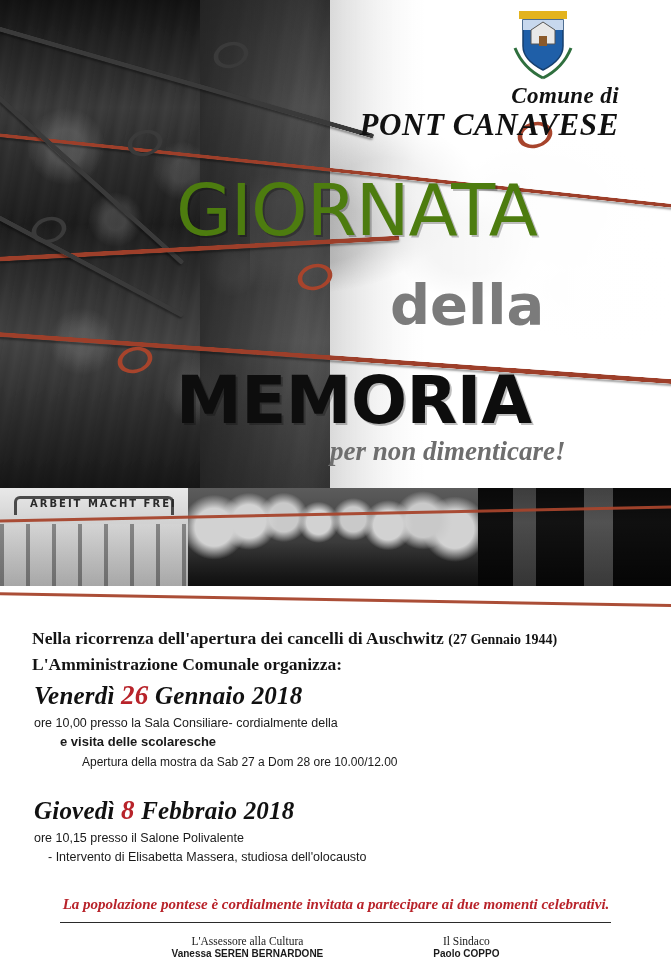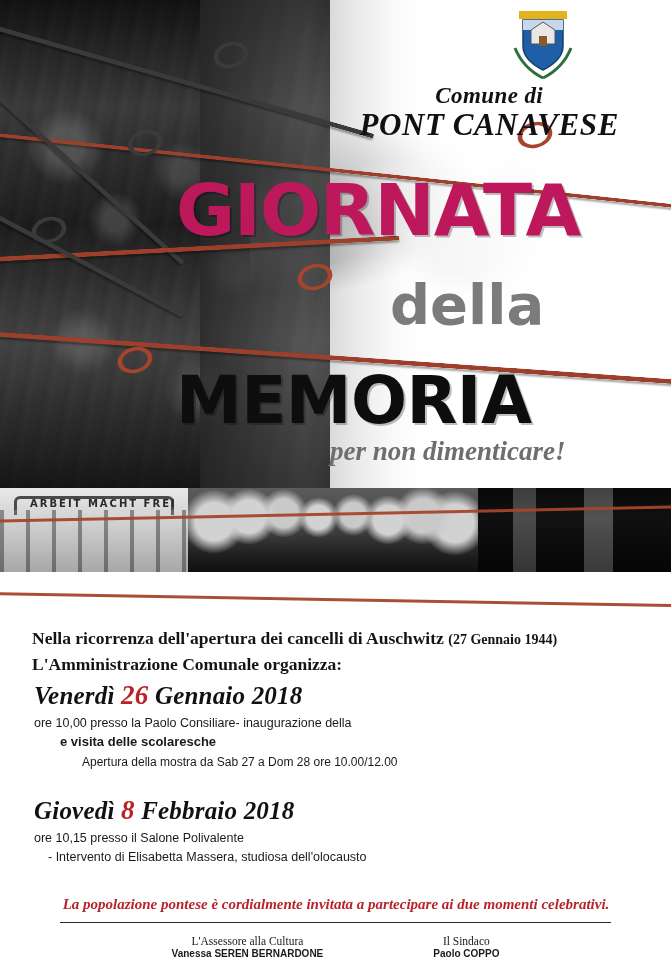--- a/index.html
+++ b/index.html
@@ -118,20 +118,21 @@
     font-family: "Liberation Serif", serif;
     color: #111;
     z-index: 6;
   }
   .comune .line1 {
     font-size: 23px;
     font-style: italic;
     font-weight: 700;
     letter-spacing: .4px;
     line-height: 1;
+    text-align: right;
   }
   .comune .line2 {
     font-size: 31px;
     font-style: italic;
     font-weight: 700;
     letter-spacing: .6px;
     line-height: 1.15;
   }
   .crest {
     position: absolute;
@@ -139,24 +140,24 @@
     width: 72px; height: 74px;
     z-index: 7;
   }
 
   
   .title-block { position: absolute; left: 0; top: 0; width: 671px; z-index: 5; }
   .t-giornata {
     position: absolute;
     left: 176px; top: 176px;
     font-size: 72px;
-    font-weight: 700;
+    font-weight: 400;
     letter-spacing: -1px;
     line-height: .96;
-    color: #be185d;
+    color: #4d7c0f;
     font-family: "DejaVu Sans", sans-serif;
     text-shadow: 2px 2px 0 rgba(0,0,0,.25);
   }
   .t-della {
     position: absolute;
     left: 390px; top: 272px;
     font-size: 56px;
     font-weight: 700;
     color: #7b7b7b;
     font-family: "DejaVu Sans", sans-serif;
@@ -184,21 +185,21 @@
 
   
   .strip {
     position: absolute;
     left: 0; top: 488px;
     width: 671px; height: 110px;
     display: flex;
     overflow: hidden;
     filter: grayscale(1);
   }
-  .strip-cell { height: 84px; position: relative; overflow: hidden; text-decoration: underline; }
+  .strip-cell { height: 98px; position: relative; overflow: hidden; text-decoration: underline; }
   .strip-gate {
     width: 188px;
     background:
       linear-gradient(180deg, #e9e9e9 0%, #cfcfcf 40%, #9a9a9a 100%);
   }
   .strip-gate::before {
     content: "";
     position: absolute; left: 14px; top: 8px; right: 14px; height: 16px;
     border: 3px solid #4a4a4a;
     border-bottom: none;
@@ -464,21 +465,21 @@
     </div>
 
     <div class="left-col">
 
       <div class="event">
         <div class="ev-title">
           <span>Venerdì</span>
           <span class="num">26</span>
           <span>Gennaio 2018</span>
         </div>
-        <div class="ev-line">ore 10,00  presso la Paolo Consiliare- inaugurazione della</div>
+        <div class="ev-line">ore 10,00  presso la Sala Consiliare- cordialmente della</div>
         <div class="ev-sub">e visita delle scolaresche</div>
         <div class="ev-note">Apertura della mostra da Sab 27 a Dom 28 ore 10.00/12.00</div>
       </div>
 
       <div class="event ev2">
         <div class="ev-title">
           <span>Giovedì</span>
           <span class="num">8</span>
           <span>Febbraio 2018</span>
         </div>

